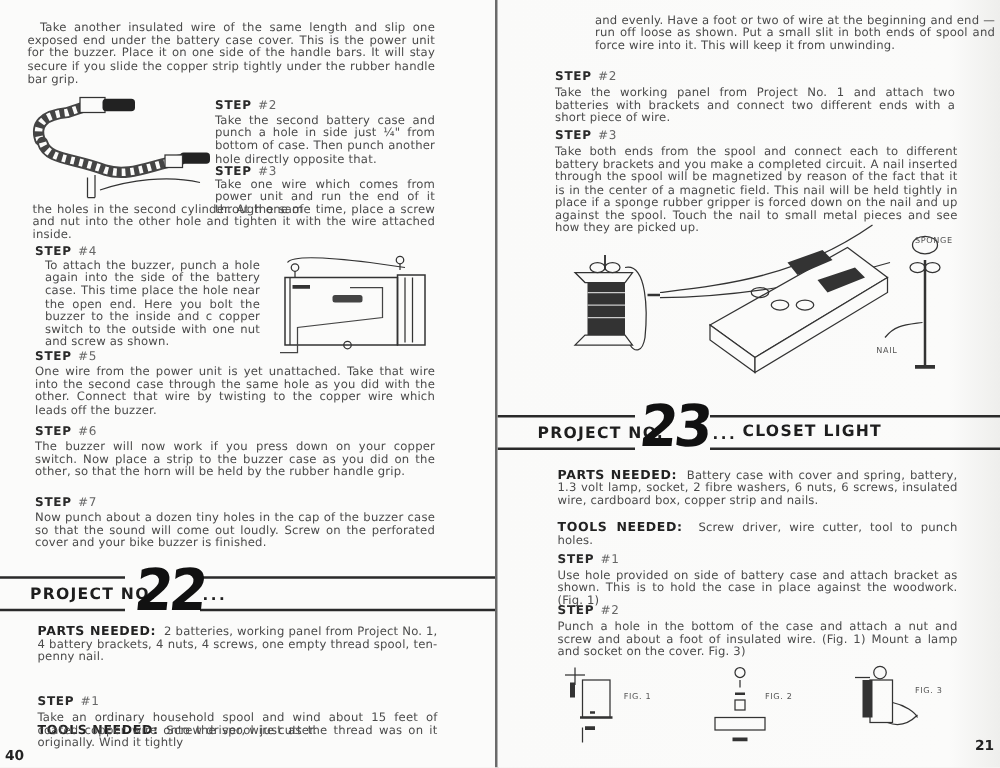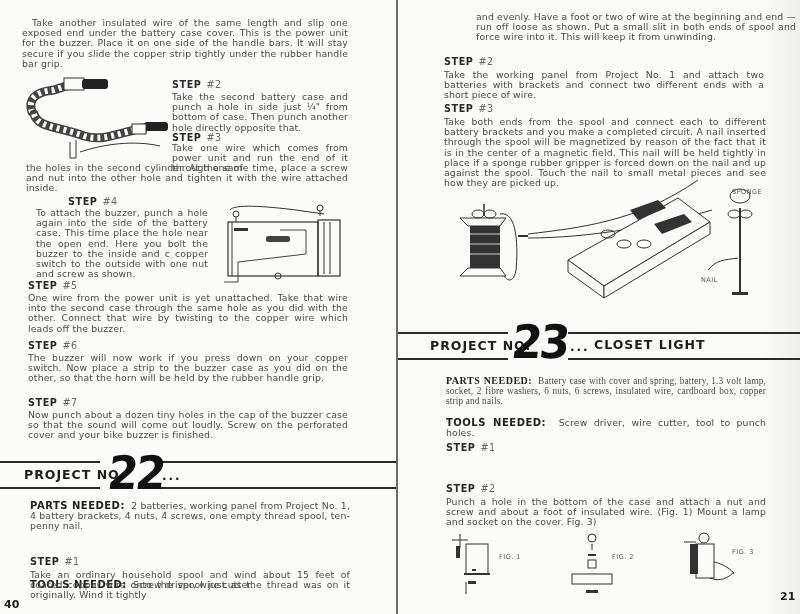--- a/index.html
+++ b/index.html
@@ -50,21 +50,21 @@
     <span>STEP</span><span class="hash">#2</span>
   </div>
   <p class="txt" style="left:172px; top:92px; width:176px;">Take the second battery case and punch a hole in side just ¼" from bottom of case. Then punch another hole directly opposite that.</p>
 
   <div class="step" style="left:172px; top:132px;">
     <span>STEP</span><span class="hash">#3</span>
   </div>
   <p class="txt" style="left:172px; top:143px; width:176px;">Take one wire which comes from power unit and run the end of it through one of</p>
   <p class="txt" style="left:26px; top:163px; width:322px;">the holes in the second cylinder. At the same time, place a screw and nut into the other hole and tighten it with the wire attached inside.</p>
 
-  <div class="step" style="left:28px; top:196px;margin-left:40px;">
+  <div class="step" style="left:28px; top:196px;">
     <span>STEP</span><span class="hash">#4</span>
   </div>
   <p class="txt" style="left:36px; top:208px; width:172px;">To attach the buzzer, punch a hole again into the side of the battery case. This time place the hole near the open end. Here you bolt the buzzer to the inside and c copper switch to the outside with one nut and screw as shown.</p>
 
   <svg style="left:224px; top:196px;" width="120" height="88" viewBox="0 0 120 88">
     <path d="M6,14 C10,8 40,10 72,14 L100,18" stroke="#333" fill="none"></path>
     <circle cx="12" cy="18" r="3" fill="none" stroke="#333"></circle>
       <line x1="12" y1="21" x2="12" y2="26" stroke="#333"></line>
     <circle cx="96" cy="12" r="3" fill="none" stroke="#333"></circle>
       <line x1="96" y1="15" x2="96" y2="20" stroke="#333"></line>
@@ -172,30 +172,31 @@
     <div class="rule" style="left:0; top:10px; width:110px;"></div>
     <div class="rule" style="left:0; top:36px; width:110px;"></div>
     <div class="rule" style="left:170px; top:10px; width:232px;"></div>
     <div class="rule" style="left:170px; top:36px; width:232px;"></div>
     <span class="ptitle" style="left:32px; top:16px;">PROJECT NO.</span>
     <span class="bignum" style="left:114px; top:-6px;">23</span>
     <span class="dots" style="left:172px; top:18px;">...</span>
     <span class="sub" style="left:196px; top:15px;">CLOSET LIGHT</span>
   </div>
 
-  <p class="txt" style="left:48px; top:376px; width:320px;font-family:Liberation Serif, serif;">
+  <p class="txt" style="left:48px; top:376px; width:320px;">
     <span class="label">PARTS NEEDED:</span>&nbsp;&nbsp;<span>Battery case with cover and spring, battery, 1.3 volt lamp, socket, 2 fibre washers, 6 nuts, 6 screws, insulated wire, cardboard box, copper strip and nails.</span>
   </p>
   <p class="txt" style="left:48px; top:418px; width:320px;">
     <span class="label">TOOLS NEEDED:</span>&nbsp;&nbsp;<span>Screw driver, wire cutter, tool to punch holes.</span>
   </p>
 
   <div class="step" style="left:48px; top:442px;">
     <span>STEP</span><span class="hash">#1</span>
   </div>
+  <p class="txt" style="left:48px; top:456px; width:320px;">Use hole provided on side of battery case and attach bracket as shown. This is to hold the case in place against the woodwork. (Fig. 1)</p>
 
   <div class="step" style="left:48px; top:483px;">
     <span>STEP</span><span class="hash">#2</span>
   </div>
   <p class="txt" style="left:48px; top:497px; width:320px;">Punch a hole in the bottom of the case and attach a nut and screw and about a foot of insulated wire. (Fig. 1) Mount a lamp and socket on the cover. Fig. 3)</p>
 
   <svg style="left:50px; top:534px;" width="50" height="66" viewBox="0 0 50 66">
     <line x1="4" y1="6" x2="20" y2="6" stroke="#333"></line>
       <line x1="12" y1="0" x2="12" y2="14" stroke="#333"></line>
     <rect x="8" y="12" width="4" height="12" fill="#333"></rect>

